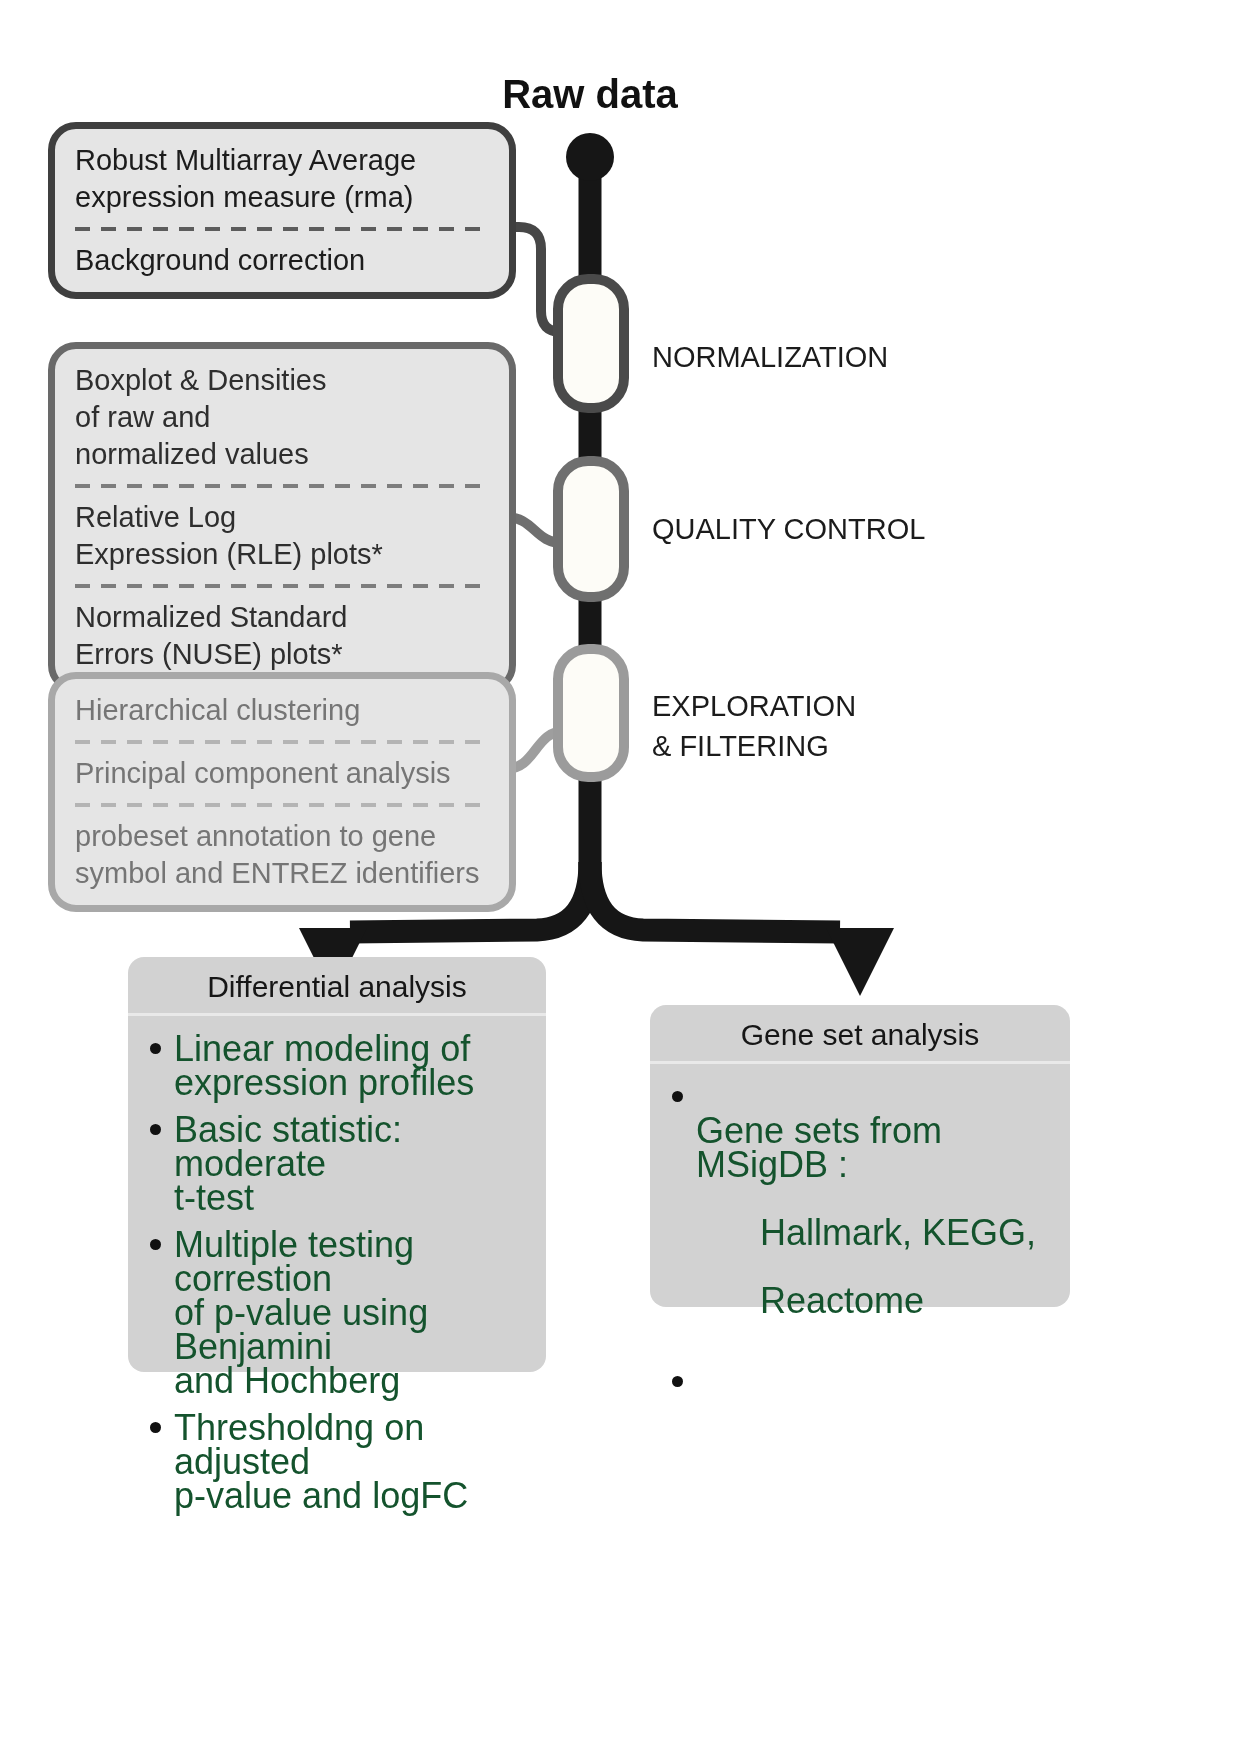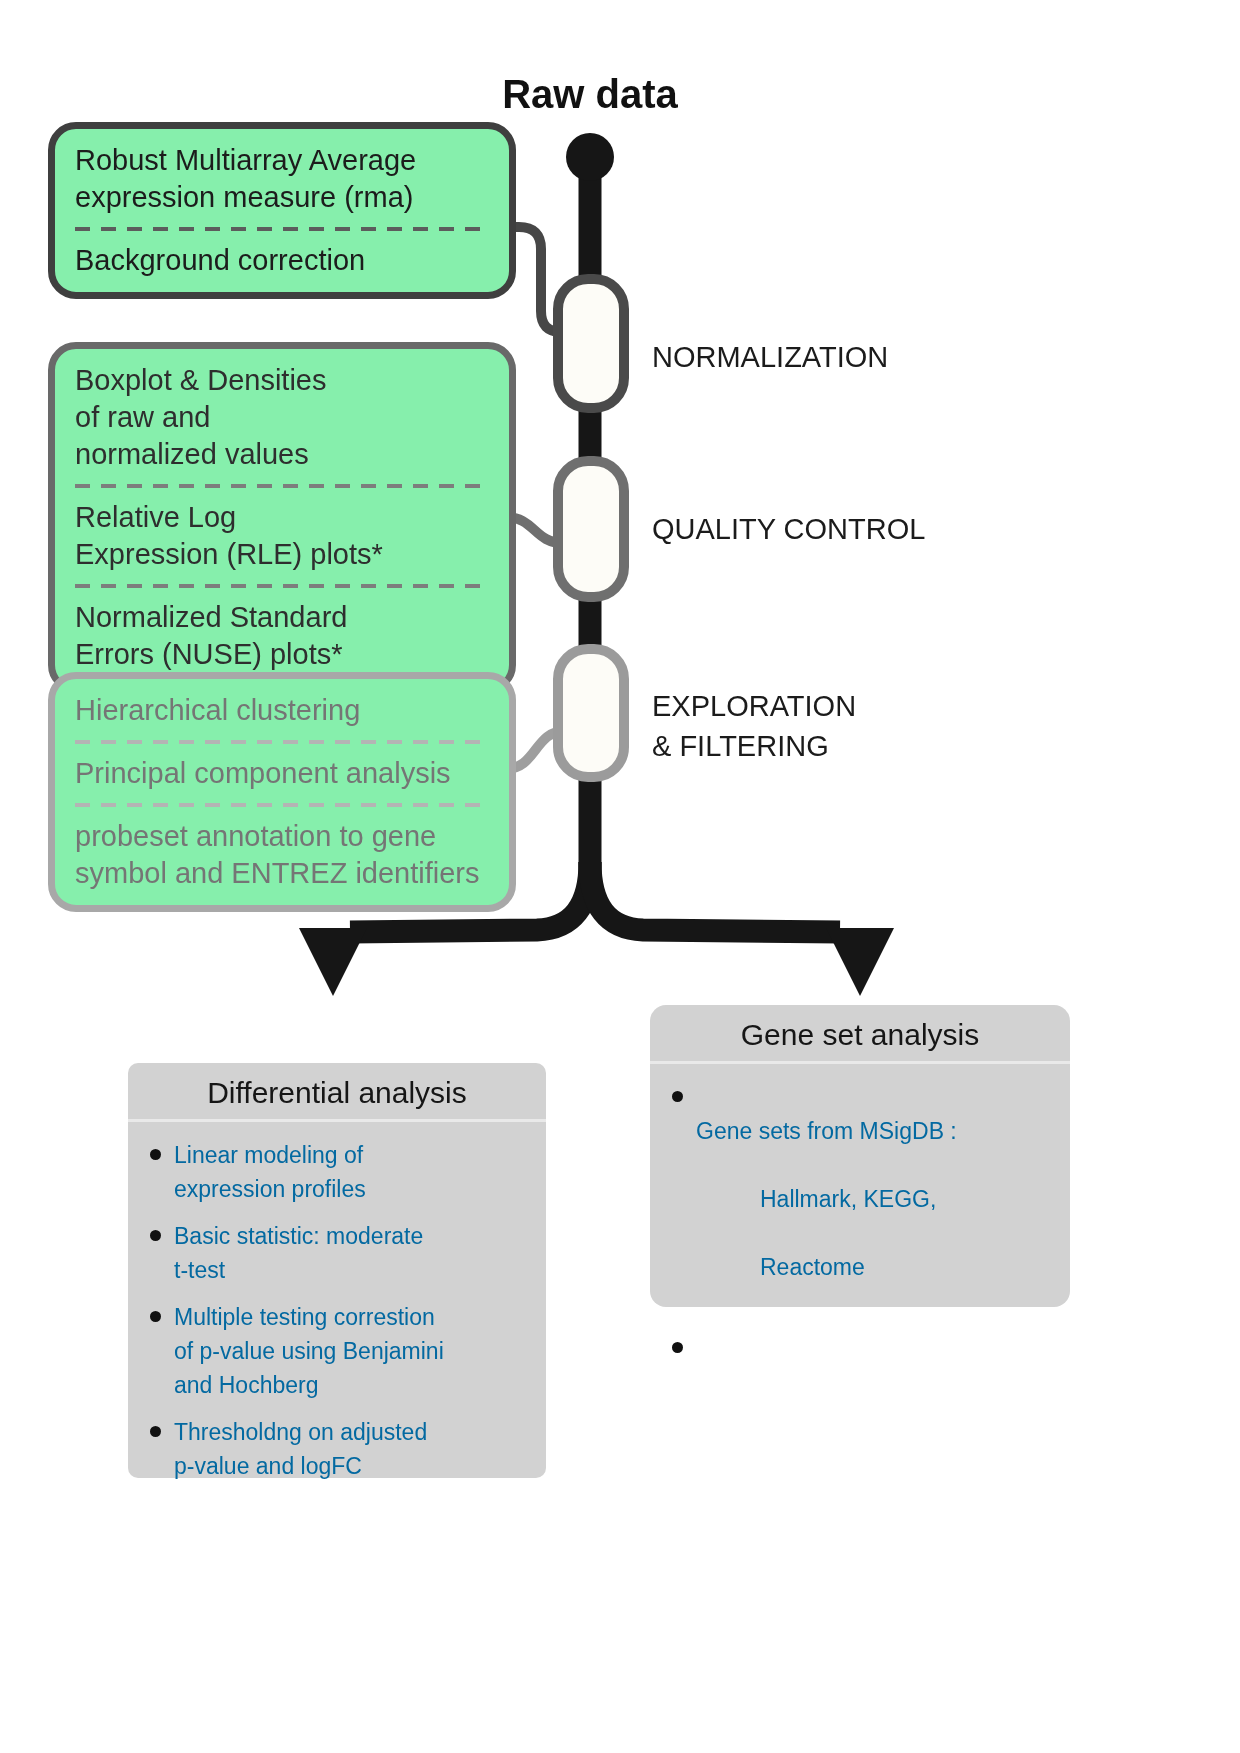--- a/index.html
+++ b/index.html
@@ -21,21 +21,21 @@
     text-align: center;
     font-size: 40px; font-weight: bold; color: #111;
   }
 
   
   .step-box {
     position: absolute;
     left: 48px;
     width: 468px;
     box-sizing: border-box;
-    background: #86efac;
+    background: #e5e5e5;
     border-radius: 28px;
     padding: 13px 20px;
   }
   .step-box.b1 { top: 122px; min-height: 176px; border: 7px solid #3f3f3f; }
   .step-box.b2 { top: 318px; min-height: 331px; border: 7px solid #696969; margin-top: 24px; }
   .step-box.b3 { top: 672px; min-height: 227px; border: 7px solid #a8a8a8; }
   .sec {
     font-size: 29px; line-height: 37px;
     white-space: pre-line;
   }
@@ -62,39 +62,39 @@
   .stage-label.s2 { top: 509px; }
   .stage-label.s3 { top: 686px; }
 
   
   .panel {
     position: absolute;
     box-sizing: border-box;
     background: #d2d2d2;
     border-radius: 16px;
   }
-  .panel.diff { left: 128px; top: 1063px; width: 418px; height: 415px; border-radius: 10px; }
+  .panel.diff { left: 128px; top: 957px; width: 418px; height: 415px; }
   .panel.gene { left: 650px; top: 1005px; width: 420px; height: 302px; }
   .panel-title {
     padding-top: 13px;
     text-align: center;
     font-size: 30px; color: #161616;
   }
   .panel-sep { height: 3px; background: #e9e9e9; margin-top: 9px; }
   .panel-body { padding: 16px 18px 14px 22px; }
   .bullet-item { display: flex; margin-bottom: 13px; }
   .bullet-dot {
     flex: 0 0 11px;
     width: 11px; height: 11px;
     margin: 11px 13px 0 0;
     background: #111;
     border-radius: 50%;
   }
   .bullet-text {
-    font-size: 23px; line-height: 34px; color: #0369a1;
+    font-size: 36px; line-height: 34px; color: #14532d;
     white-space: pre-line;
   }
   .bl { display: block; }
   .bl.ind { margin-left: 64px; }
 </style>
 </head>
 <body>
 
 <div class="canvas">
 

